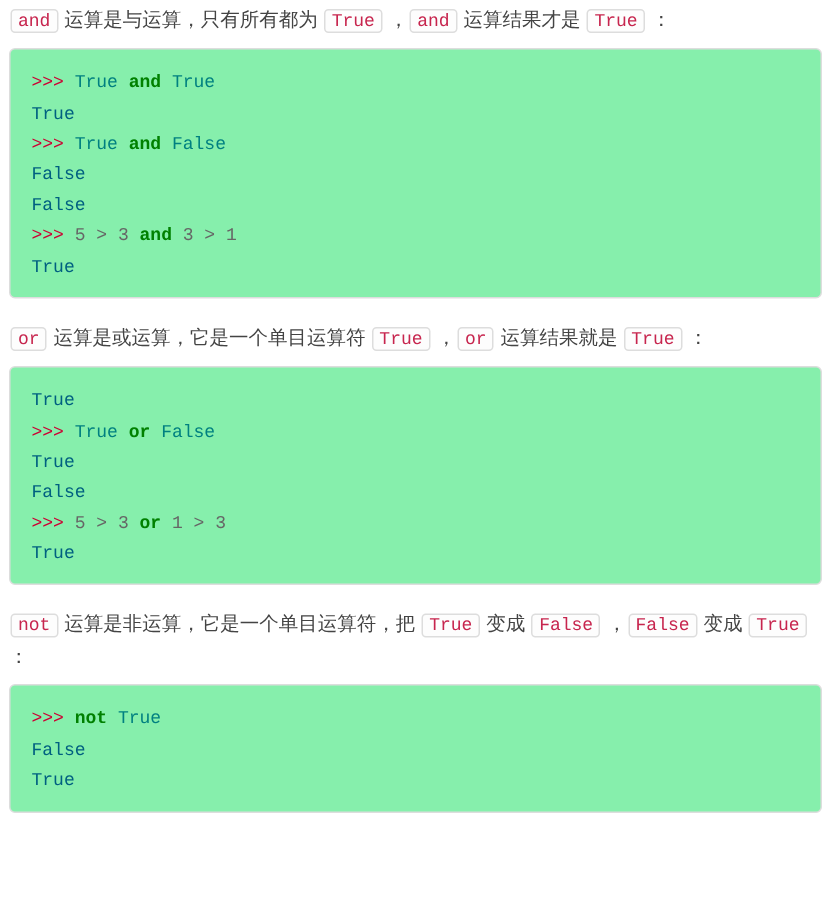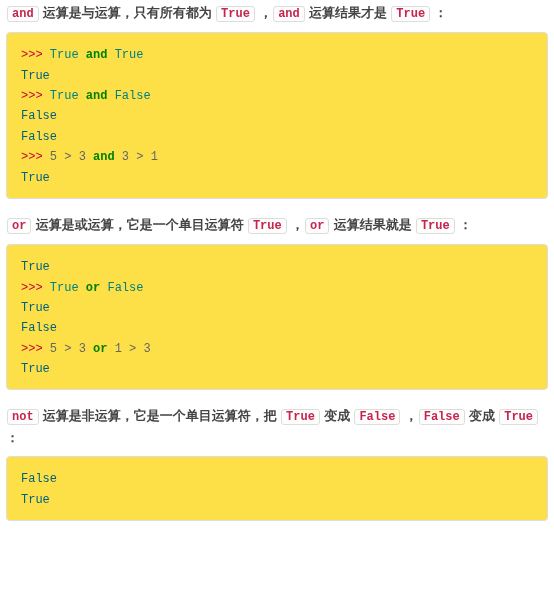--- a/index.html
+++ b/index.html
@@ -8,37 +8,36 @@
     font-family: "SimSun", "Songti SC", serif;
     font-size: 13px;
     color: #333;
     padding: 2px 6px;
     width: 554px;
   }
   .section-text {
     margin: 1px 0 8px 0;
     line-height: 1.6;
     color: #444;
-    font-weight: bold;
   }
   .inline-code {
     font-family: Consolas, "Courier New", monospace;
     font-size: 12px;
     color: #c7254e;
     background: #fdfdfd;
     border: 1px solid #ddd;
     border-radius: 3px;
     padding: 0px 4px;
     margin: 0 1px;
     white-space: nowrap;
   }
   .code-block {
     border: 1px solid #ddd;
     border-radius: 4px;
-    background: #fde047;
+    background: #86efac;
     padding: 12px 14px 10px 14px;
     margin: 0 0 16px 0;
     font-family: Consolas, "Courier New", monospace;
     font-size: 12px;
     line-height: 1.7;
     overflow: hidden;
   }
   .line { white-space: pre; }
   .prompt { color: #c03; }   
   .kw     { color: #008000; font-weight: bold; } 
@@ -65,16 +64,17 @@
     <div class="code-block">
       <div class="line"><span class="out">True</span></div>
       <div class="line"><span class="prompt">&gt;&gt;&gt; </span><span class="bool">True</span><span> </span><span class="kw">or</span><span> </span><span class="bool">False</span></div>
       <div class="line"><span class="out">True</span></div>
       <div class="line"><span class="out">False</span></div>
       <div class="line"><span class="prompt">&gt;&gt;&gt; </span><span class="num">5</span><span class="op"> &gt; </span><span class="num">3</span><span> </span><span class="kw">or</span><span> </span><span class="num">1</span><span class="op"> &gt; </span><span class="num">3</span></div>
       <div class="line"><span class="out">True</span></div>
     </div>
     <p class="section-text"><code class="inline-code">not</code><span> 运算是非运算，它是一个单目运算符，把 </span><code class="inline-code">True</code><span> 变成 </span><code class="inline-code">False</code><span> ，</span><code class="inline-code">False</code><span> 变成 </span><code class="inline-code">True</code><span> ：</span></p>
     <div class="code-block">
+      <div class="line"><span class="prompt">&gt;&gt;&gt; </span><span class="kw">not</span><span> </span><span class="bool">True</span></div>
       <div class="line"><span class="out">False</span></div>
       <div class="line"><span class="out">True</span></div>
     </div>
   </div>
 
 </body></html>

